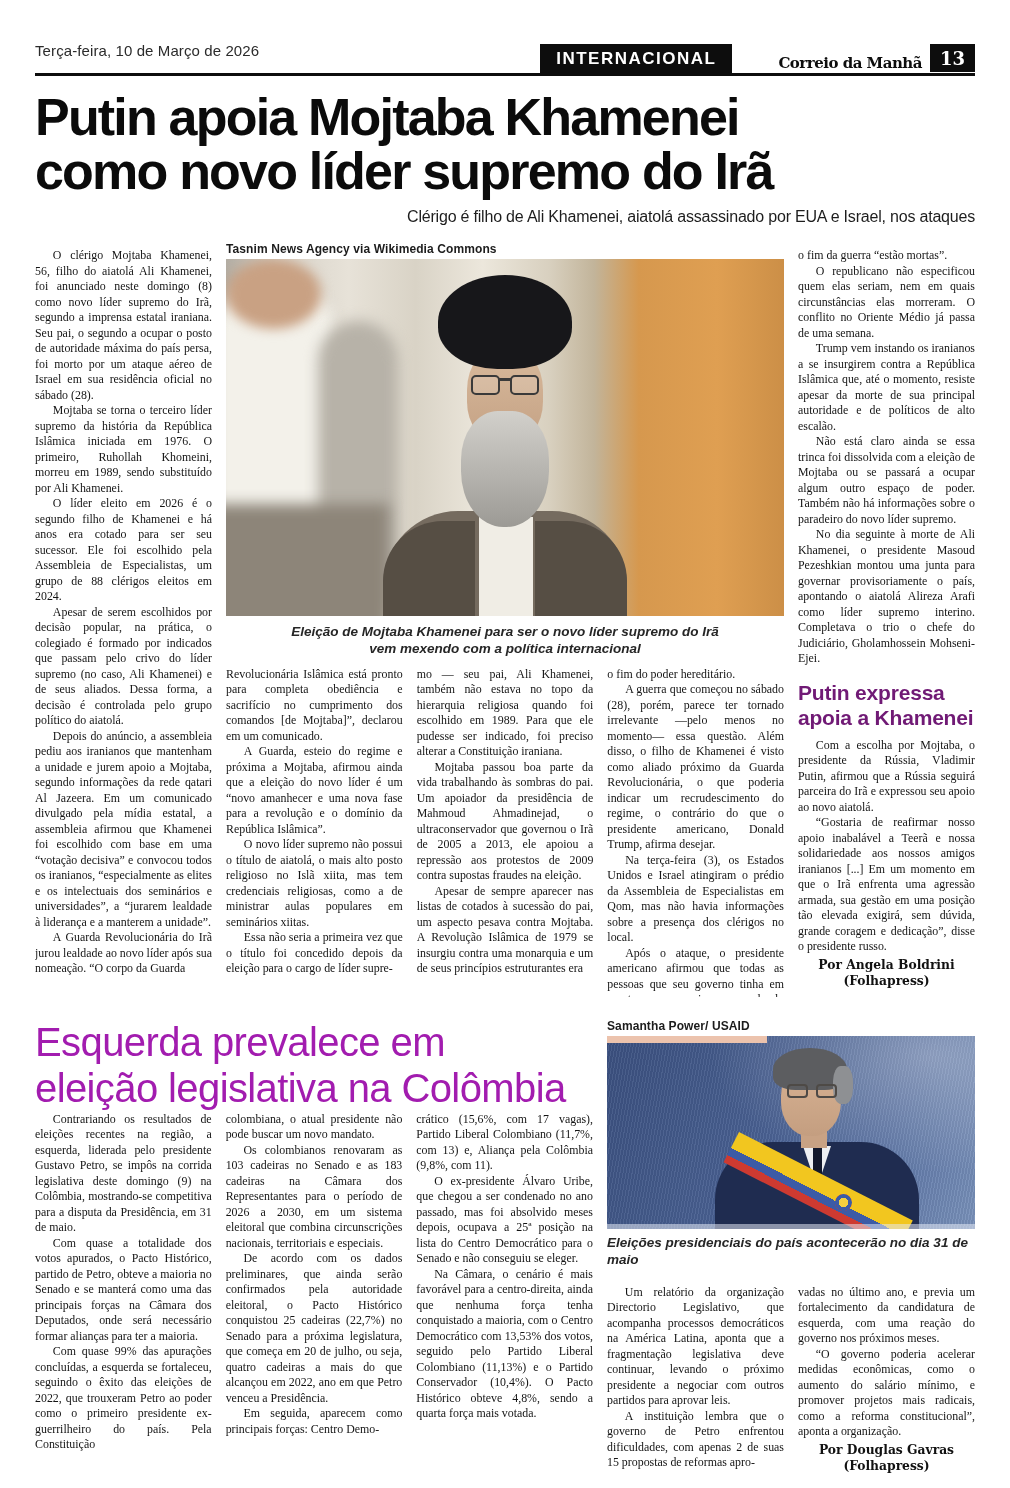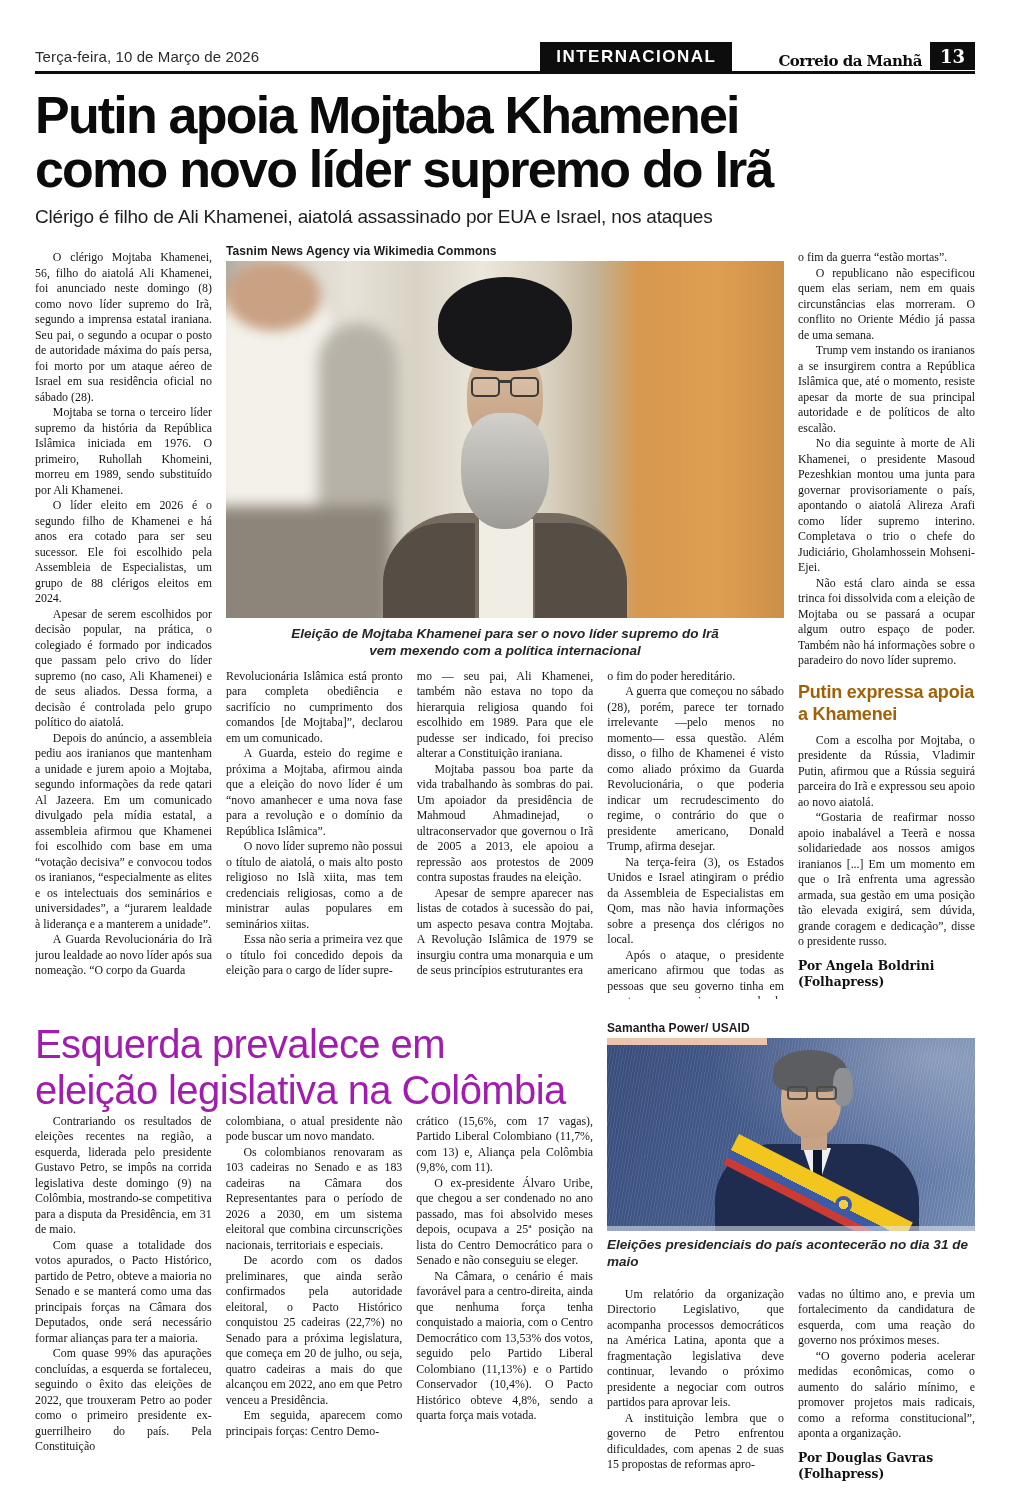--- a/index.html
+++ b/index.html
@@ -10,21 +10,21 @@
     font-family:"Liberation Serif", serif;
   }
 
   
   .header {
     margin:42px 35px 0; border-bottom:3px solid #0d0d0d;
     display:flex; align-items:flex-end; padding-bottom:0;
   }
   .date {
     flex:1; font-family:"Liberation Sans", sans-serif;
-    font-size:15px; color:#2b2b2b; padding-bottom:6px; letter-spacing:.1px;
+    font-size:15px; color:#2b2b2b; padding-bottom:14px; letter-spacing:.1px;
   }
   .section-badge {
     background:#0d0d0d; color:#fff; font-family:"Liberation Sans", sans-serif;
     font-weight:700; font-size:17px; letter-spacing:1.5px;
     padding:5px 16px 4px; margin-bottom:0;
   }
   .masthead {
     font-family:"DejaVu Serif", serif; font-weight:700; font-size:15px;
     letter-spacing:-.5px; color:#0d0d0d; margin:0 8px 1px 46px; white-space:nowrap;
   }
@@ -34,21 +34,21 @@
   }
 
   
   .headline1 {
     margin:14px 35px 0; font-family:"Liberation Sans", sans-serif;
     font-weight:700; font-size:52px; line-height:1.04; letter-spacing:-1.8px;
     color:#0b0b0b;
   }
   .subhead1 {
     margin:10px 35px 0; font-family:"Liberation Sans", sans-serif;
-    font-weight:400; font-size:19px; letter-spacing:-.2px; color:#1d1d1d;
+    font-weight:400; font-size:16px; letter-spacing:-.2px; color:#1d1d1d;text-align:right;
   }
 
   
   .a1 {
     display:grid; grid-template-columns:177px 558px 177px; gap:14px;
     margin:16px 35px 0;
   }
   .col { overflow:hidden; }
   .a1-side { height:746px; padding-top:6px; }
   .credit {
@@ -64,26 +64,26 @@
     display:grid; grid-template-columns:repeat(3,1fr); gap:14px;
     height:330px; overflow:hidden;
   }
   .para {
     font-size:11.9px; line-height:15.5px; text-align:justify;
     text-indent:1.5em; color:#141414;
   }
   .cont .para:first-child { text-indent:0; }
   .subheading {
     font-family:"Liberation Sans", sans-serif; font-weight:700;
-    font-size:18px; line-height:1.22; color:#a16207; margin:13px 0 7px;
+    font-size:21px; line-height:1.22; color:#701a75; margin:13px 0 7px;
     letter-spacing:-.2px;
   }
   .byline {
     font-family:"DejaVu Serif", serif; font-weight:700; font-size:12.3px;
-    line-height:1.35; text-align:left; margin-top:8px; color:#111;
+    line-height:1.35; text-align:center; margin-top:2px; color:#111;
   }
 
   
   .a2 {
     display:grid; grid-template-columns:558px 368px; gap:14px;
     margin:22px 35px 0;
   }
   .headline2 {
     font-family:"Liberation Sans", sans-serif; font-weight:500; font-size:40px;
     line-height:1.16; letter-spacing:-.6px; color:#a21caf; 
@@ -222,22 +222,22 @@
               <p class="para">Após o ataque, o presidente americano afirmou que todas as pessoas que seu governo tinha em mente para assumir o comando do Irã após</p>
             </div>
         </div>
       </div>
 
       <div class="col a1-side">
         <div class="cont">
             <p class="para">o fim da guerra “estão mortas”.</p>
             <p class="para">O republicano não especificou quem elas seriam, nem em quais circunstâncias elas morreram. O conflito no Oriente Médio já passa de uma semana.</p>
             <p class="para">Trump vem instando os iranianos a se insurgirem contra a República Islâmica que, até o momento, resiste apesar da morte de sua principal autoridade e de políticos de alto escalão.</p>
+            <p class="para">Não está claro ainda se essa trinca foi dissolvida com a eleição de Mojtaba ou se passará a ocupar algum outro espaço de poder. Também não há informações sobre o paradeiro do novo líder supremo.</p>
             <p class="para">No dia seguinte à morte de Ali Khamenei, o presidente Masoud Pezeshkian montou uma junta para governar provisoriamente o país, apontando o aiatolá Alireza Arafi como líder supremo interino. Completava o trio o chefe do Judiciário, Gholamhossein Mohseni-Ejei.</p>
-            <p class="para">Não está claro ainda se essa trinca foi dissolvida com a eleição de Mojtaba ou se passará a ocupar algum outro espaço de poder. Também não há informações sobre o paradeiro do novo líder supremo.</p>
           </div>
         <div class="subheading">Putin expressa apoia a Khamenei</div>
         <div>
             <p class="para">Com a escolha por Mojtaba, o presidente da Rússia, Vladimir Putin, afirmou que a Rússia seguirá parceira do Irã e expressou seu apoio ao novo aiatolá.</p>
             <p class="para">“Gostaria de reafirmar nosso apoio inabalável a Teerã e nossa solidariedade aos nossos amigos iranianos [...] Em um momento em que o Irã enfrenta uma agressão armada, sua gestão em uma posição tão elevada exigirá, sem dúvida, grande coragem e dedicação”, disse o presidente russo.</p>
           </div>
         <div class="byline">
           <span>Por Angela Boldrini</span><br>
           <span>(Folhapress)</span>
         </div>

